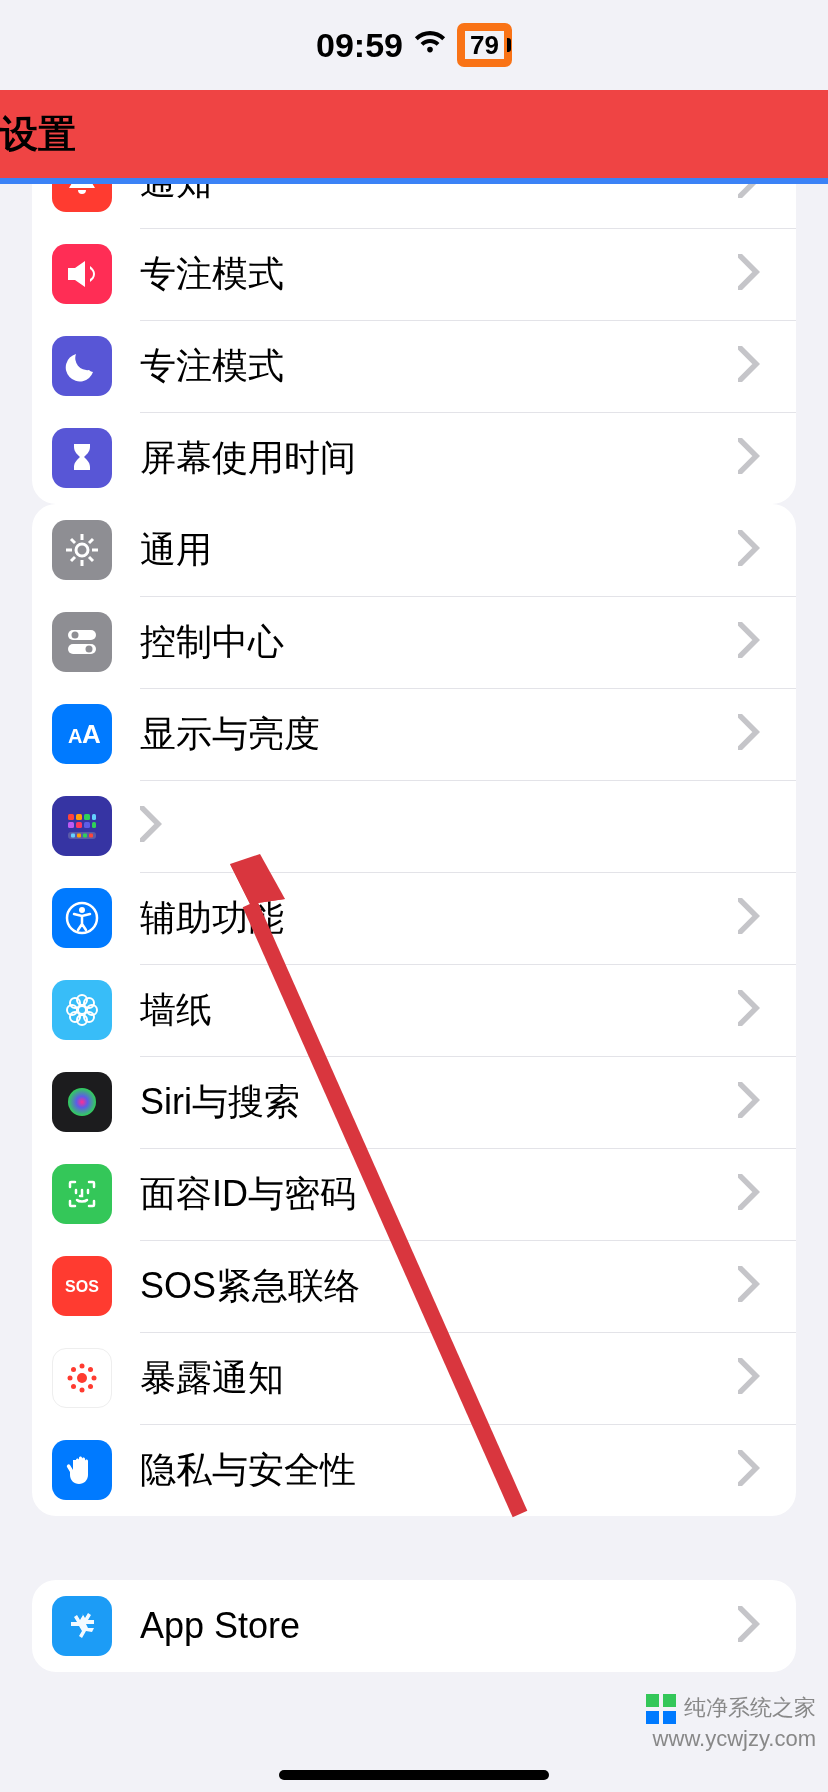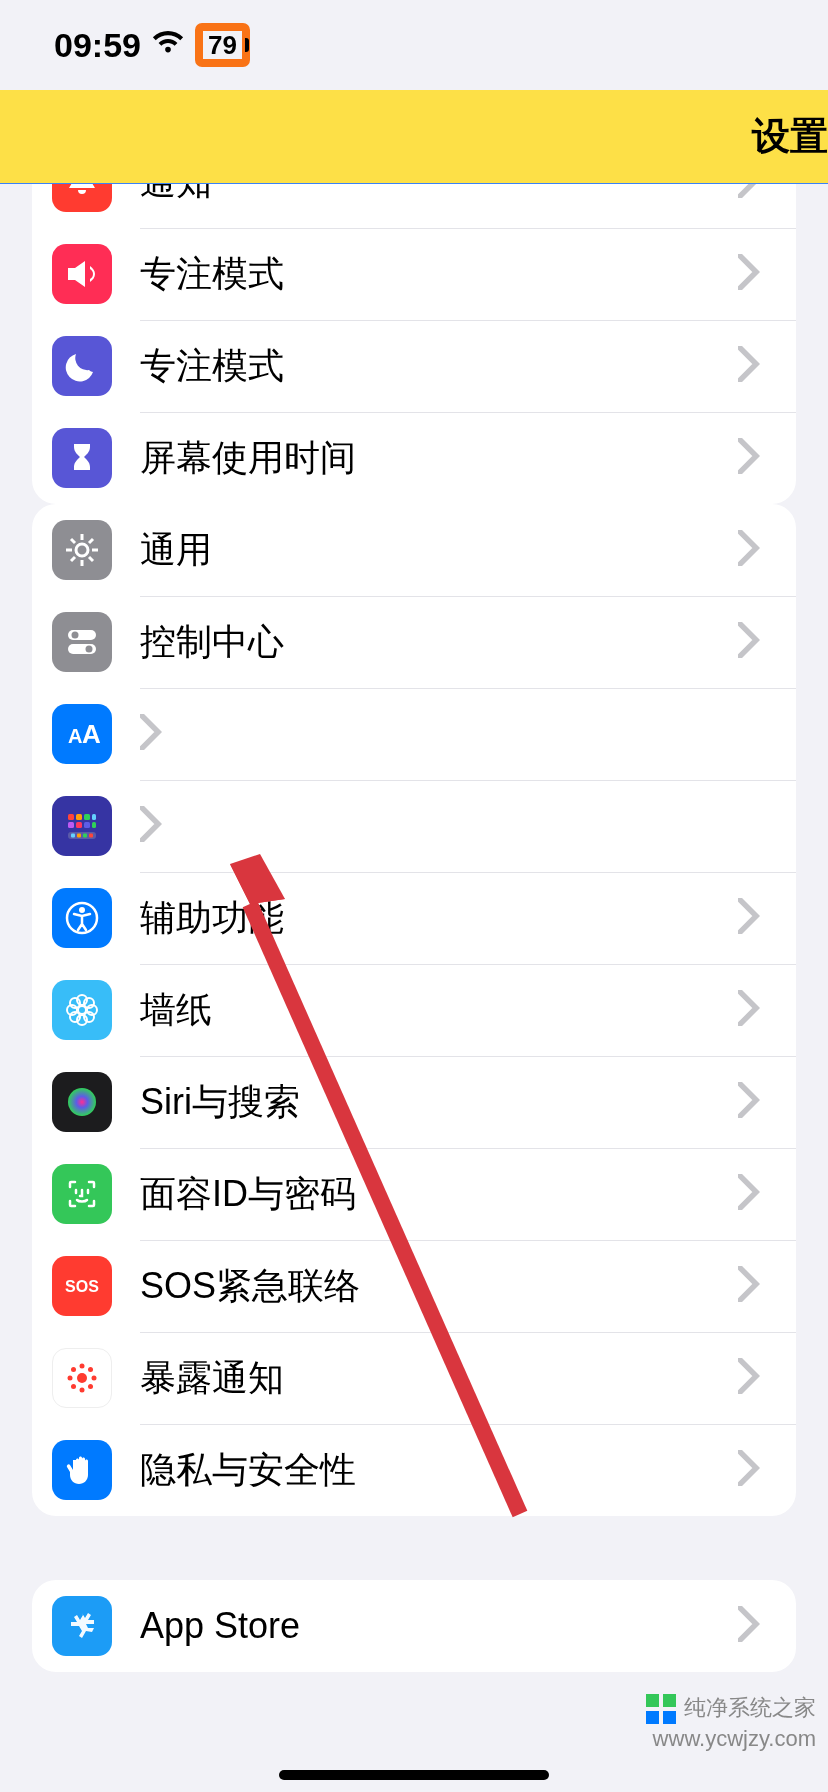--- a/index.html
+++ b/index.html
@@ -1,21 +1,21 @@
 <!DOCTYPE html>
 <html><head>
 <meta charset="utf-8">
 <style>
   * { box-sizing: border-box; margin: 0; padding: 0; }
   html, body { width: 828px; height: 1792px; font-family: -apple-system, "Helvetica Neue", sans-serif; background: #f2f2f7; overflow: hidden; }
-  .status-bar { height: 90px; display: flex; align-items: center; justify-content: flex-start; padding: 0 54px 0 54px; font-size: 34px; font-weight: 600; }
+  .status-bar { height: 90px; display: flex; align-items: center; justify-content: center; padding: 0 54px 0 54px; font-size: 34px; font-weight: 600; }
   .status-right { display: flex; align-items: center; gap: 10px; }
   .battery-box { border: 8px solid #f97316; border-radius: 7px; padding: 0 5px; font-size: 26px; font-weight: 700; position: relative; line-height: 1.1; }
   .battery-box::after { content:""; position:absolute; right:-7px; top:25%; width:4px; height:50%; background:#000; border-radius:0 3px 3px 0;}
-  .nav-header { height: 94px; display: flex; align-items: center; justify-content: flex-end; font-size: 38px; font-weight: 600; border-bottom: 1px solid #3b82f6; background:#fde047;}
+  .nav-header { height: 94px; display: flex; align-items: center; justify-content: flex-start; font-size: 38px; font-weight: 600; border-bottom: 6px solid #3b82f6; background:#ef4444;}
   .content { position: absolute; top: 184px; left: 0; right: 0; bottom: 0; overflow: hidden; }
   .group { background: #fff; margin: 0 32px; border-radius: 24px; overflow: hidden; }
   .group + .group { margin-top: 64px; }
   .row { display: flex; align-items: center; min-height: 92px; padding: 10px 0 10px 20px; position: relative; }
   .row + .row::before { content:""; position:absolute; left:108px; right:0; top:0; height:1px; background:#e3e3e8; }
   .icon-box { width: 60px; height: 60px; border-radius: 14px; display: flex; align-items: center; justify-content: center; flex: 0 0 60px; margin-right: 28px; }
   .icon-box svg { width: 40px; height: 40px; }
   .row-label { font-size: 36px; color:#000; flex:1; }
   .chevron { flex:0 0 40px; color:#c5c5c9; margin-right:18px;}
   .chevron svg{width:22px;height:36px;}
@@ -135,20 +135,21 @@
             <path d="M1 1l9 9-9 9" stroke="#c5c5c9" stroke-width="3" fill="none" stroke-linecap="round"></path>
           </svg></div>
     </div>
     <div class="row">
       <div class="icon-box" style="background:#007aff">
           <svg viewBox="0 0 40 40">
             <text x="6" y="29" font-size="20" fill="#fff" font-weight="600">A</text>
             <text x="20" y="29" font-size="26" fill="#fff" font-weight="600">A</text>
           </svg>
         </div>
+      <div class="row-label">显示与亮度</div>
       <div class="chevron"><svg viewBox="0 0 12 20">
             <path d="M1 1l9 9-9 9" stroke="#c5c5c9" stroke-width="3" fill="none" stroke-linecap="round"></path>
           </svg></div>
     </div>
     <div class="row">
       <div class="icon-box" style="background:#3634a3">
           <svg viewBox="0 0 40 40">
             <rect x="6" y="8" width="6" height="6" rx="1.5" fill="#ff453a"></rect>
             <rect x="14" y="8" width="6" height="6" rx="1.5" fill="#ff9f0a"></rect>
             <rect x="22" y="8" width="6" height="6" rx="1.5" fill="#30d158"></rect>

